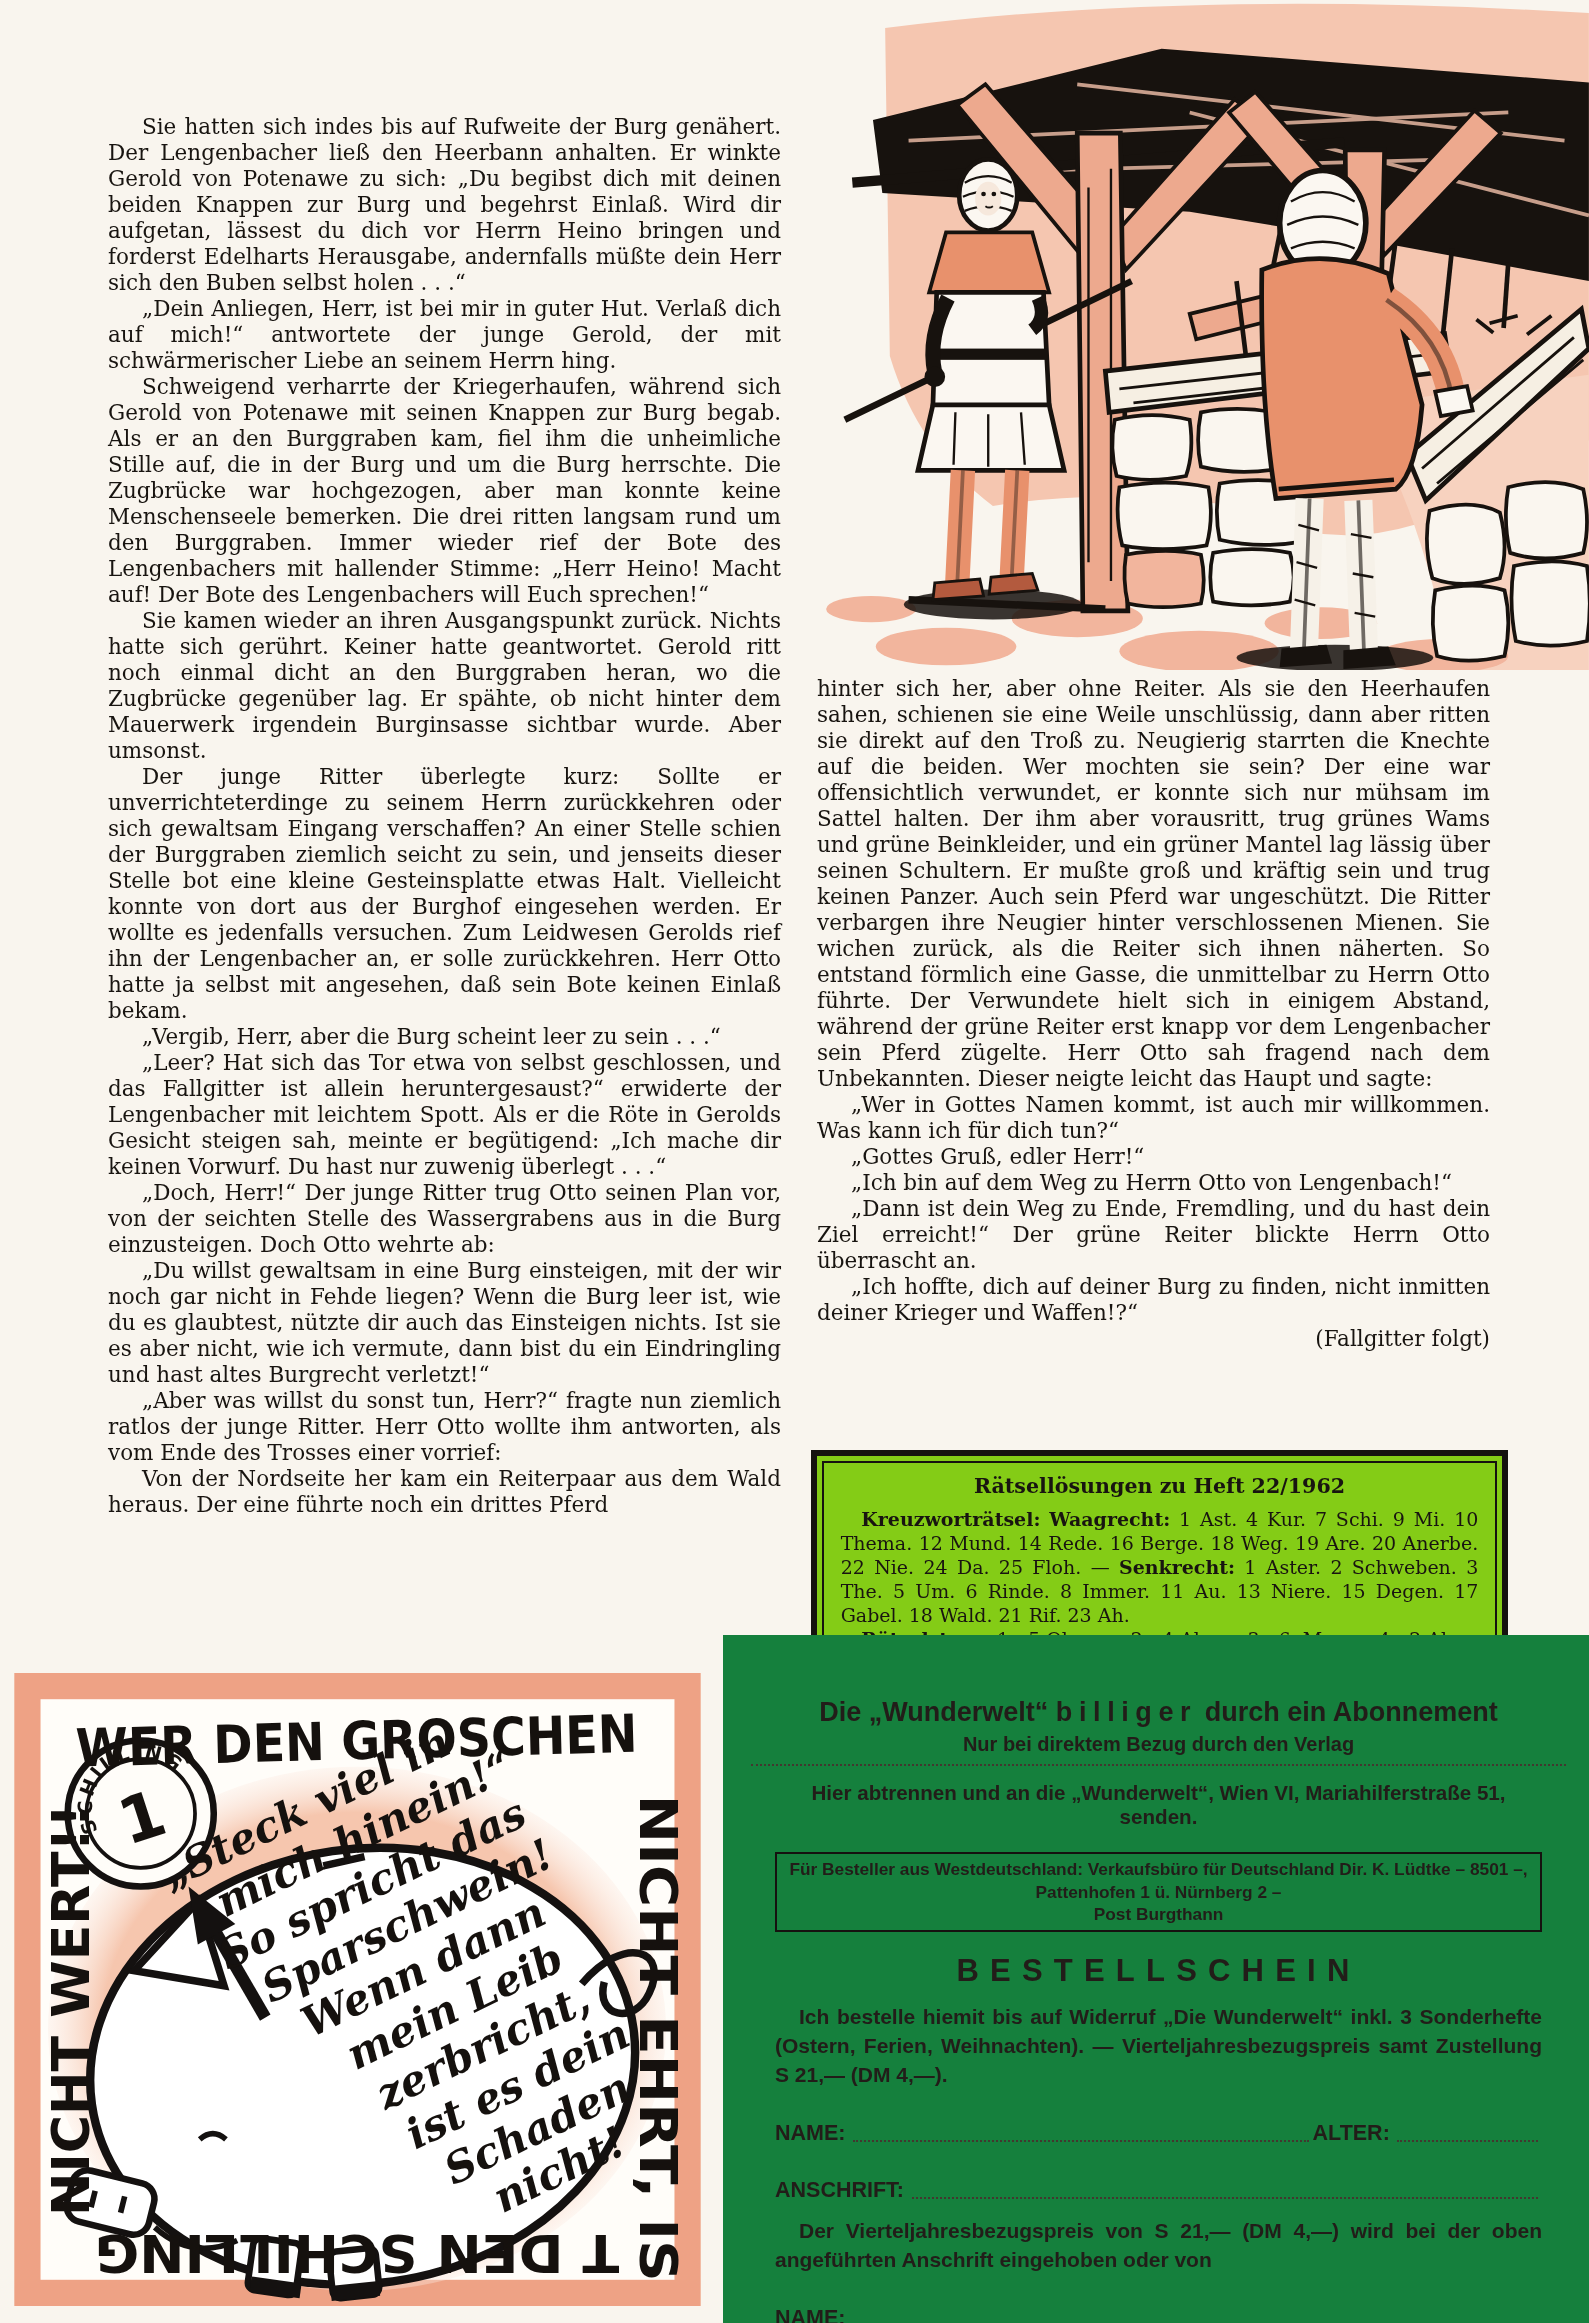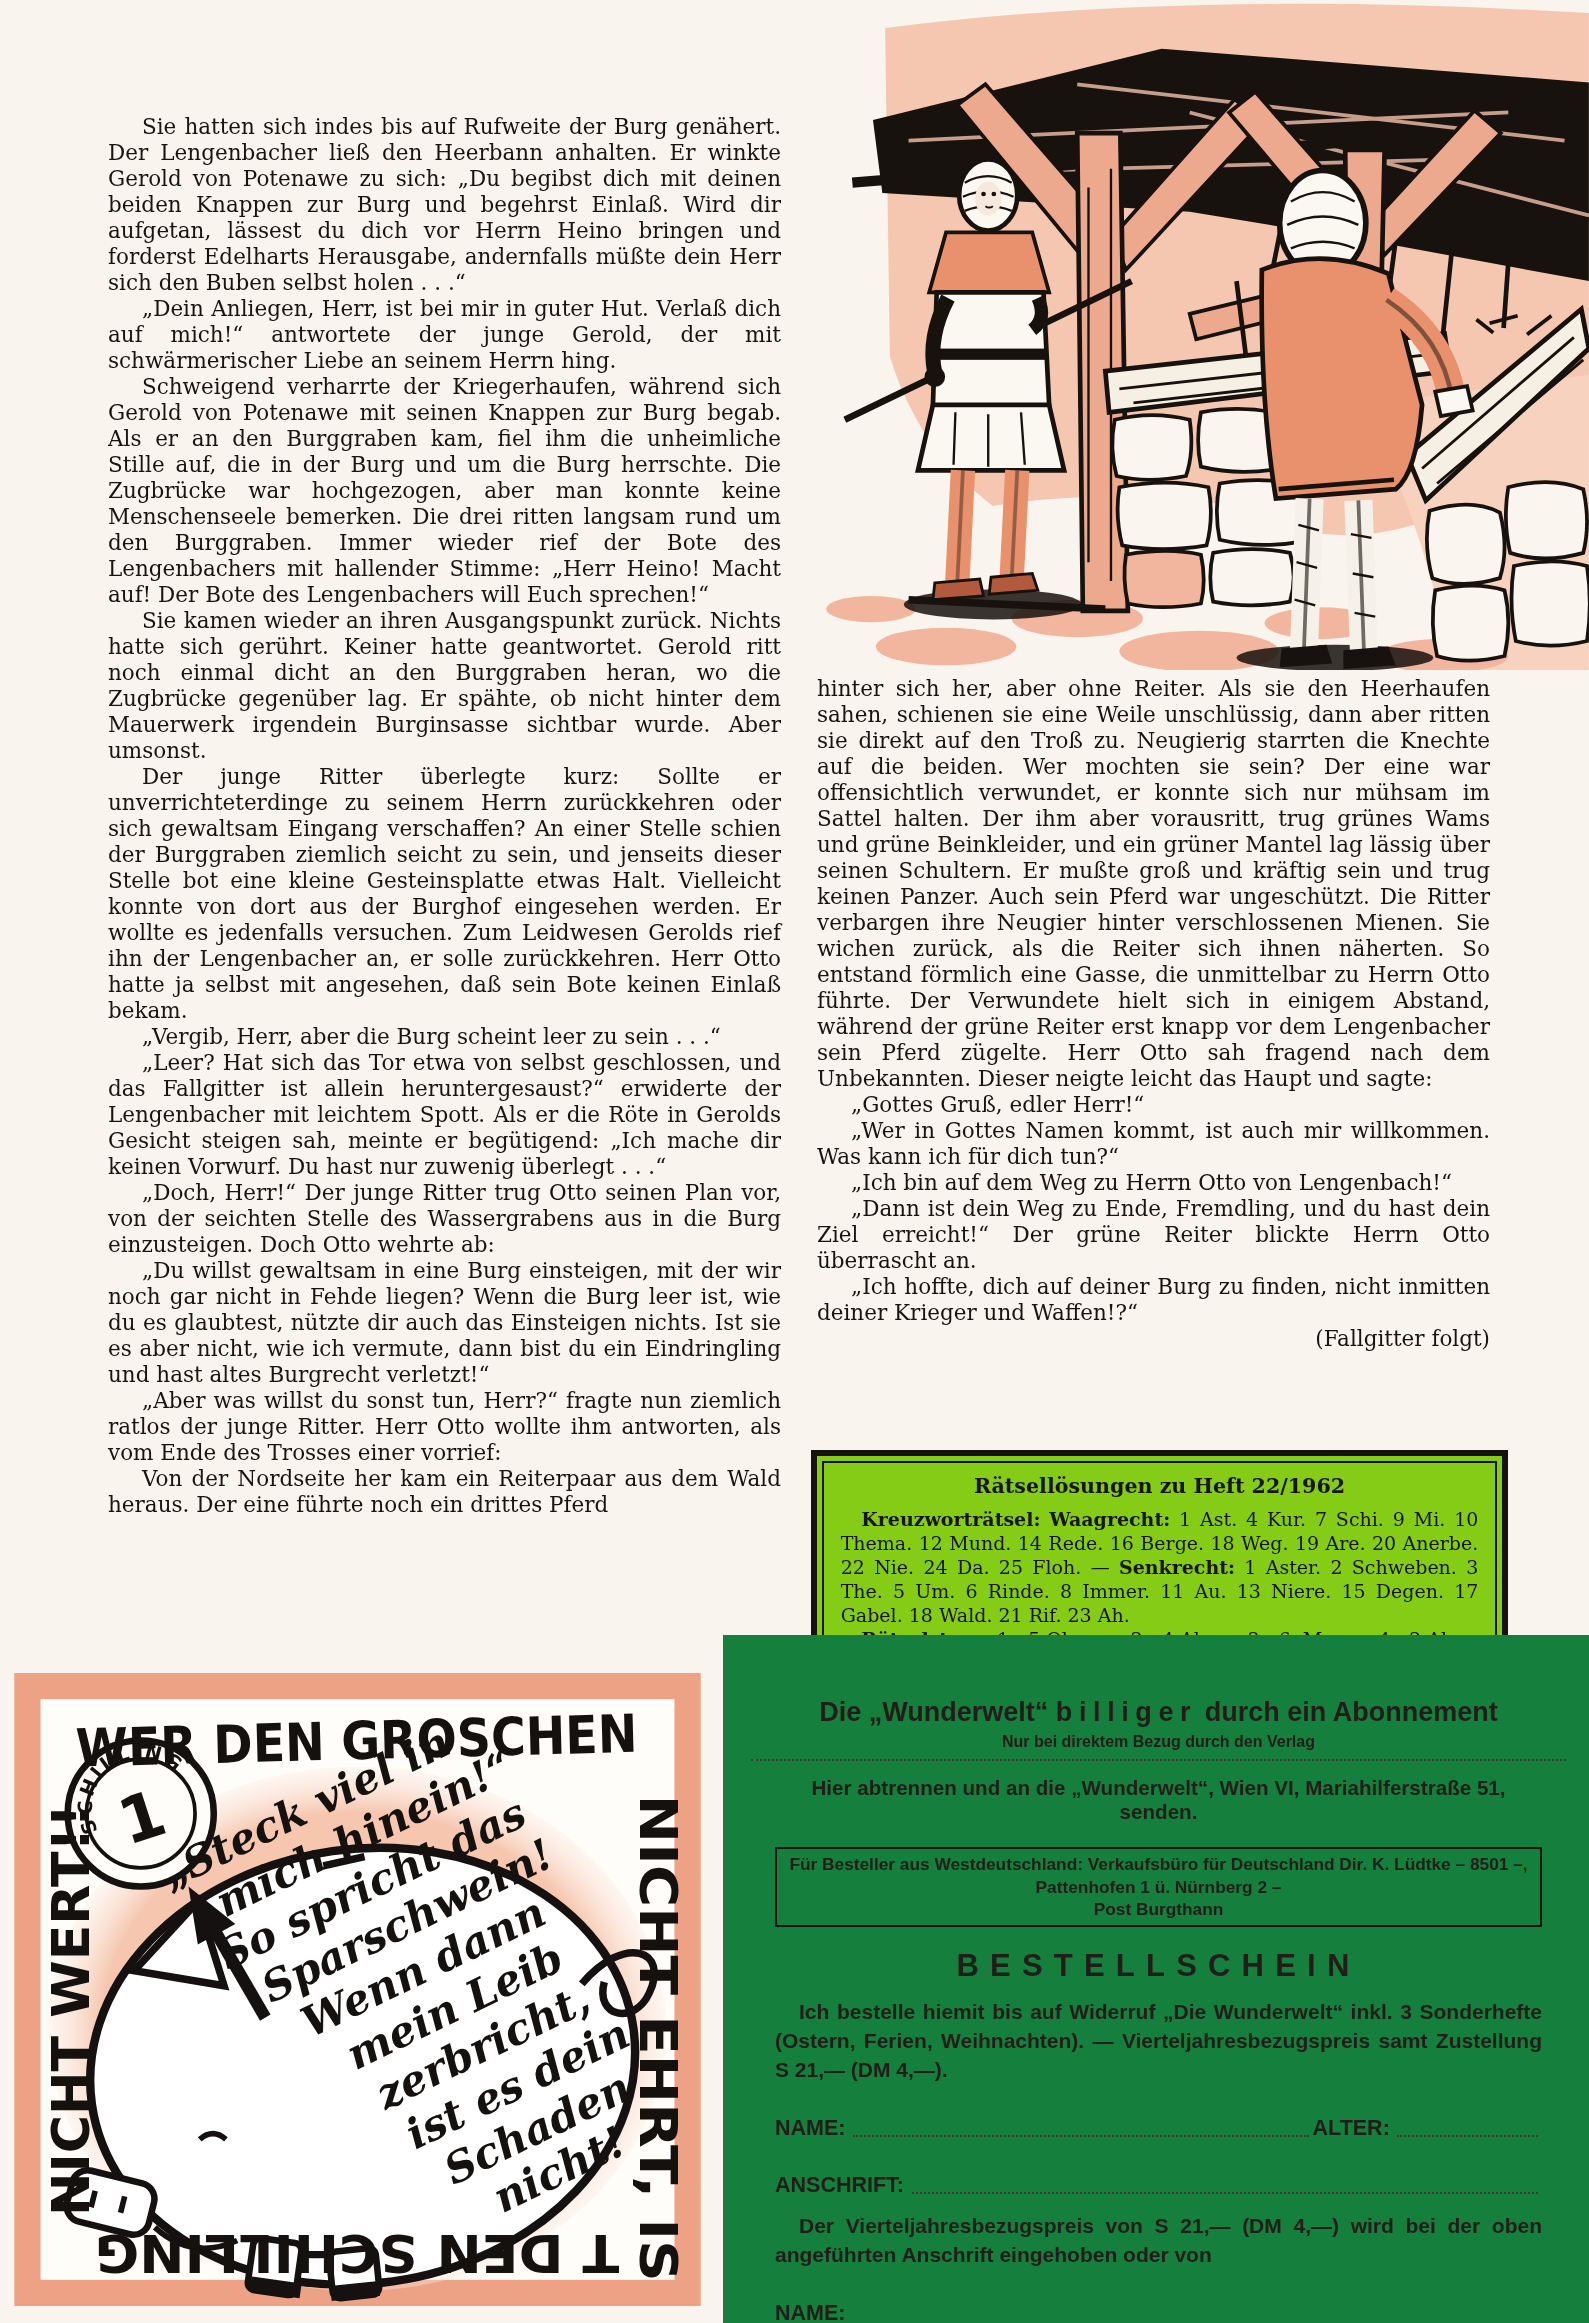--- a/index.html
+++ b/index.html
@@ -25,21 +25,21 @@
   
   #piggy-ad{position:absolute;left:14px;top:1673px;width:687px;height:633px;}
   .brush{font-family:"DejaVu Sans","Liberation Sans",sans-serif;font-weight:900;fill:#15110e;}
   .script{font-family:"DejaVu Serif",serif;font-style:italic;font-weight:bold;fill:#15110e;}
   
   #order-form{position:absolute;left:723px;top:1635px;width:866px;height:689px;
     background:#15803d;box-sizing:border-box;padding:62px 47px 0 52px;
     font-family:"Liberation Sans",sans-serif;color:#221d19;overflow:hidden;}
   .of-title{text-align:center;font-size:27px;font-weight:bold;margin:0;white-space:nowrap;}
   .of-title .spaced{letter-spacing:6.6px;}
-  .of-sub{text-align:center;font-size:16px;font-weight:bold;margin:4.7px 0 0;}
+  .of-sub{text-align:center;font-size:20px;font-weight:bold;margin:4.7px 0 0;}
   .of-dots{border-bottom:2.8px dotted #42382f;margin:8.4px -24px 0;}
   .of-cut{text-align:center;font-size:20.6px;font-weight:bold;margin:15px 0 0;}
   .of-west{border:2.8px solid #15120f;margin:22.5px 0 0;padding:4.7px 7.5px;text-align:center;
     font-size:17.3px;font-weight:bold;line-height:22.5px;}
   .of-bestell{text-align:center;font-size:31px;font-weight:bold;letter-spacing:11.2px;margin:20.6px 0 0;}
   .of-para{font-size:21px;font-weight:bold;line-height:29px;text-align:justify;margin:13px 0 0;text-indent:24px;}
   .of-row{display:flex;align-items:flex-end;margin-top:32px;font-weight:bold;font-size:21.5px;text-align:center;}
   .of-row .lab{white-space:nowrap;}
   .dotline{flex:1;border-bottom:2.3px dotted #42382f;margin:0 3.7px 3.7px 7.5px;}
   .dotline.short{flex:0 0 141px;}
@@ -177,22 +177,22 @@
       <p>„Doch, Herr!“ Der junge Ritter trug Otto seinen Plan vor, von der seichten Stelle des Wassergrabens aus in die Burg einzusteigen. Doch Otto wehrte ab:</p>
       <p>„Du willst gewaltsam in eine Burg einsteigen, mit der wir noch gar nicht in Fehde liegen? Wenn die Burg leer ist, wie du es glaubtest, nützte dir auch das Einsteigen nichts. Ist sie es aber nicht, wie ich vermute, dann bist du ein Eindringling und hast altes Burgrecht verletzt!“</p>
       <p>„Aber was willst du sonst tun, Herr?“ fragte nun ziemlich ratlos der junge Ritter. Herr Otto wollte ihm antworten, als vom Ende des Trosses einer vorrief:</p>
       <p>Von der Nordseite her kam ein Reiterpaar aus dem Wald heraus. Der eine führte noch ein drittes Pferd</p>
     </div>
 </div>
 
 <div id="right-col" class="text-col">
   <div class="plist">
       <p>hinter sich her, aber ohne Reiter. Als sie den Heerhaufen sahen, schienen sie eine Weile unschlüssig, dann aber ritten sie direkt auf den Troß zu. Neugierig starrten die Knechte auf die beiden. Wer mochten sie sein? Der eine war offensichtlich verwundet, er konnte sich nur mühsam im Sattel halten. Der ihm aber vorausritt, trug grünes Wams und grüne Beinkleider, und ein grüner Mantel lag lässig über seinen Schultern. Er mußte groß und kräftig sein und trug keinen Panzer. Auch sein Pferd war ungeschützt. Die Ritter verbargen ihre Neugier hinter verschlossenen Mienen. Sie wichen zurück, als die Reiter sich ihnen näherten. So entstand förmlich eine Gasse, die unmittelbar zu Herrn Otto führte. Der Verwundete hielt sich in einigem Abstand, während der grüne Reiter erst knapp vor dem Lengenbacher sein Pferd zügelte. Herr Otto sah fragend nach dem Unbekannten. Dieser neigte leicht das Haupt und sagte:</p>
+      <p>„Wer in Gottes Namen kommt, ist auch mir willkommen. Was kann ich für dich tun?“</p>
       <p>„Gottes Gruß, edler Herr!“</p>
-      <p>„Wer in Gottes Namen kommt, ist auch mir willkommen. Was kann ich für dich tun?“</p>
       <p>„Ich bin auf dem Weg zu Herrn Otto von Lengenbach!“</p>
       <p>„Dann ist dein Weg zu Ende, Fremdling, und du hast dein Ziel erreicht!“ Der grüne Reiter blickte Herrn Otto überrascht an.</p>
       <p>„Ich hoffte, dich auf deiner Burg zu finden, nicht inmitten deiner Krieger und Waffen!?“</p>
     </div>
   <p class="continuation">(Fallgitter folgt)</p>
 </div>
 
 <div id="solutions-box">
   <div id="solutions-inner">
     <div class="sol-title">Rätsellösungen zu Heft 22/1962</div>

